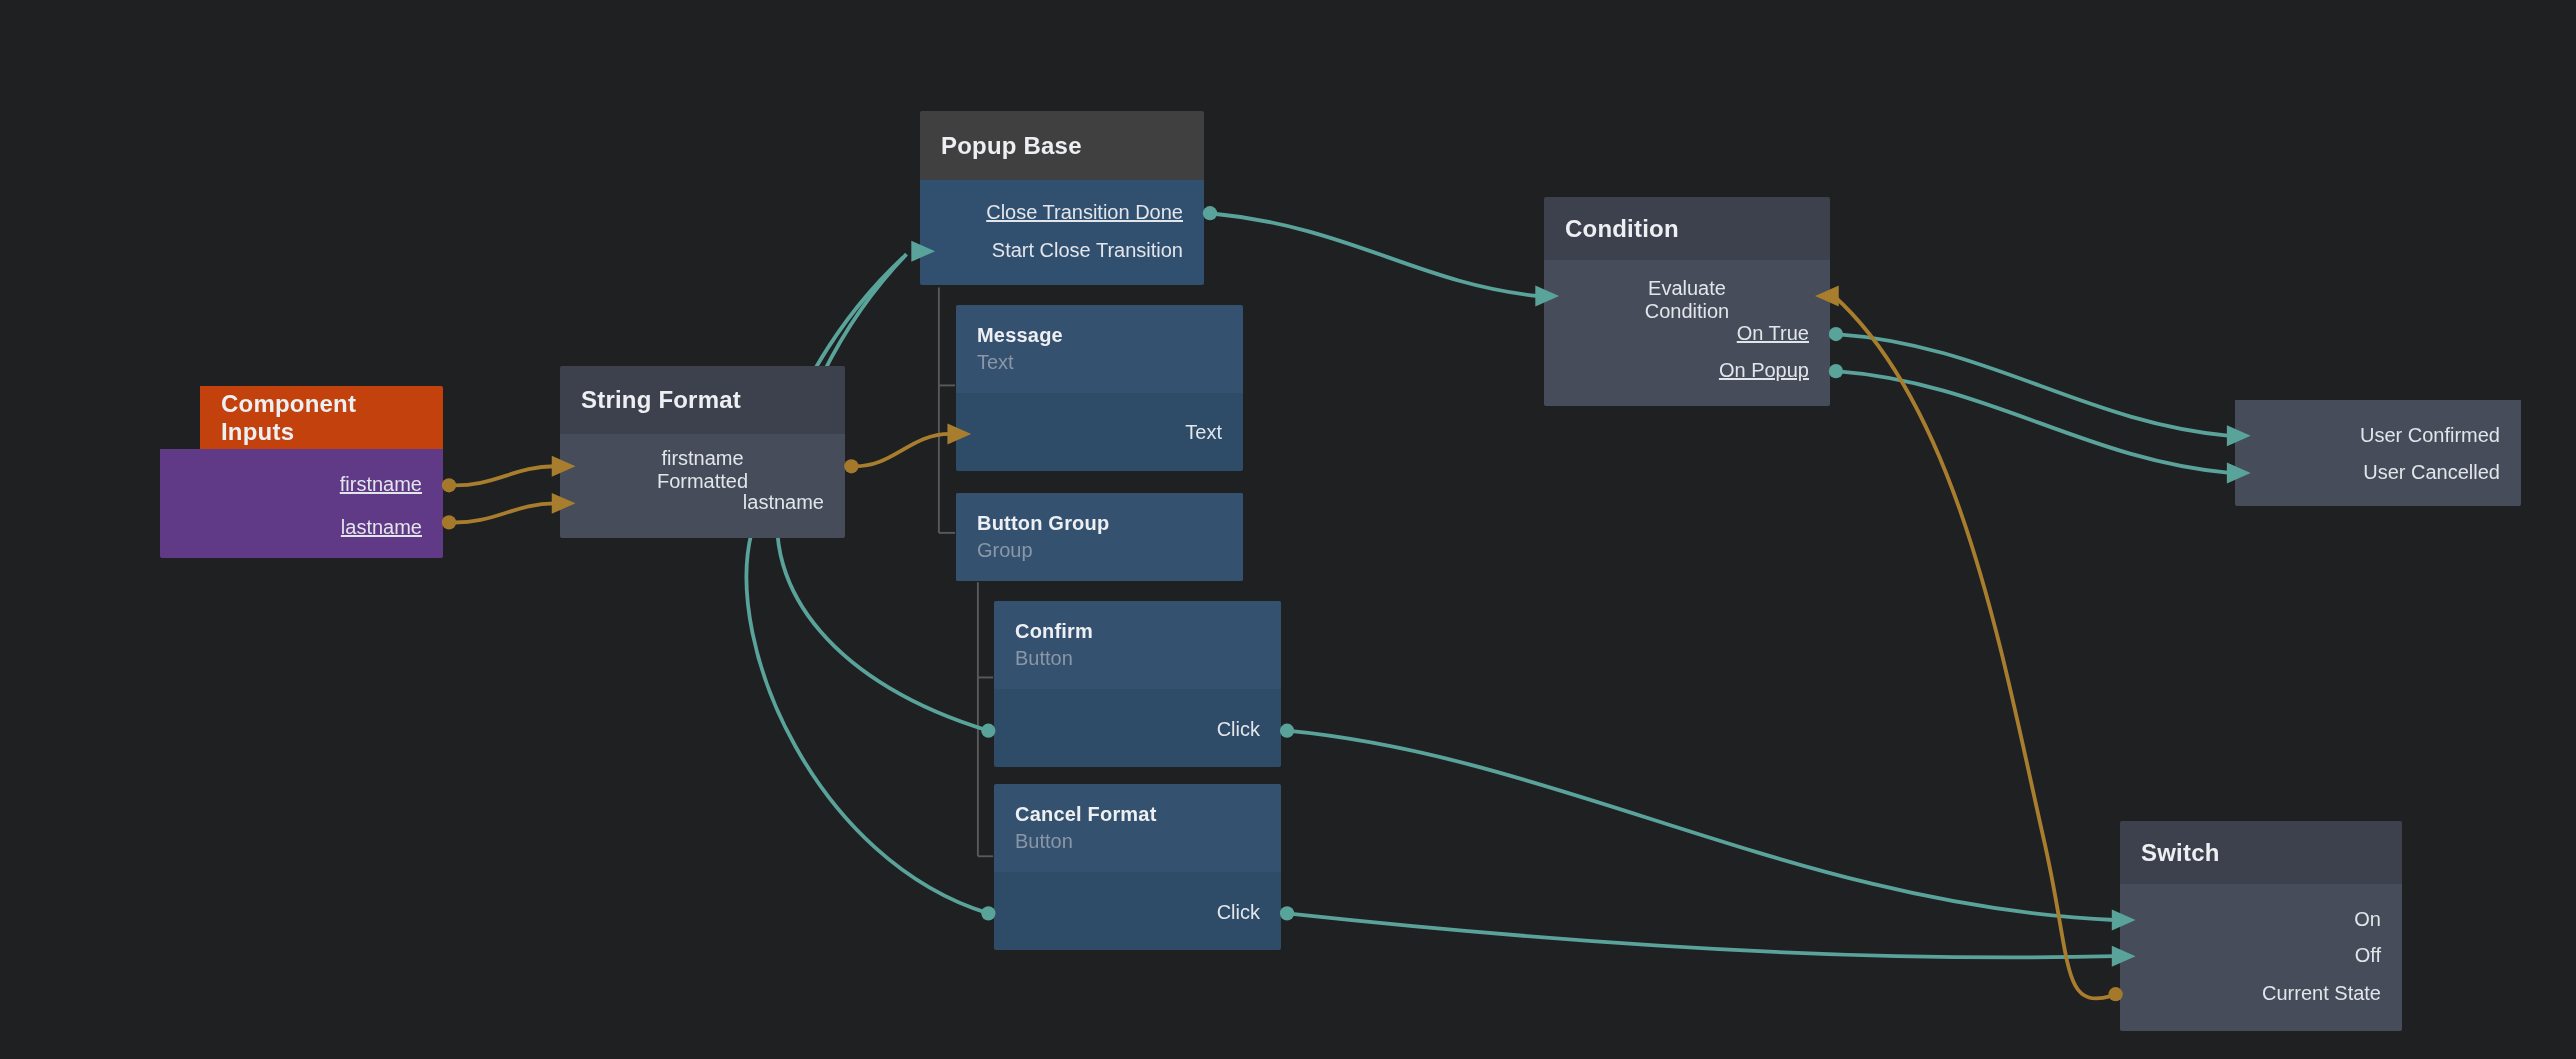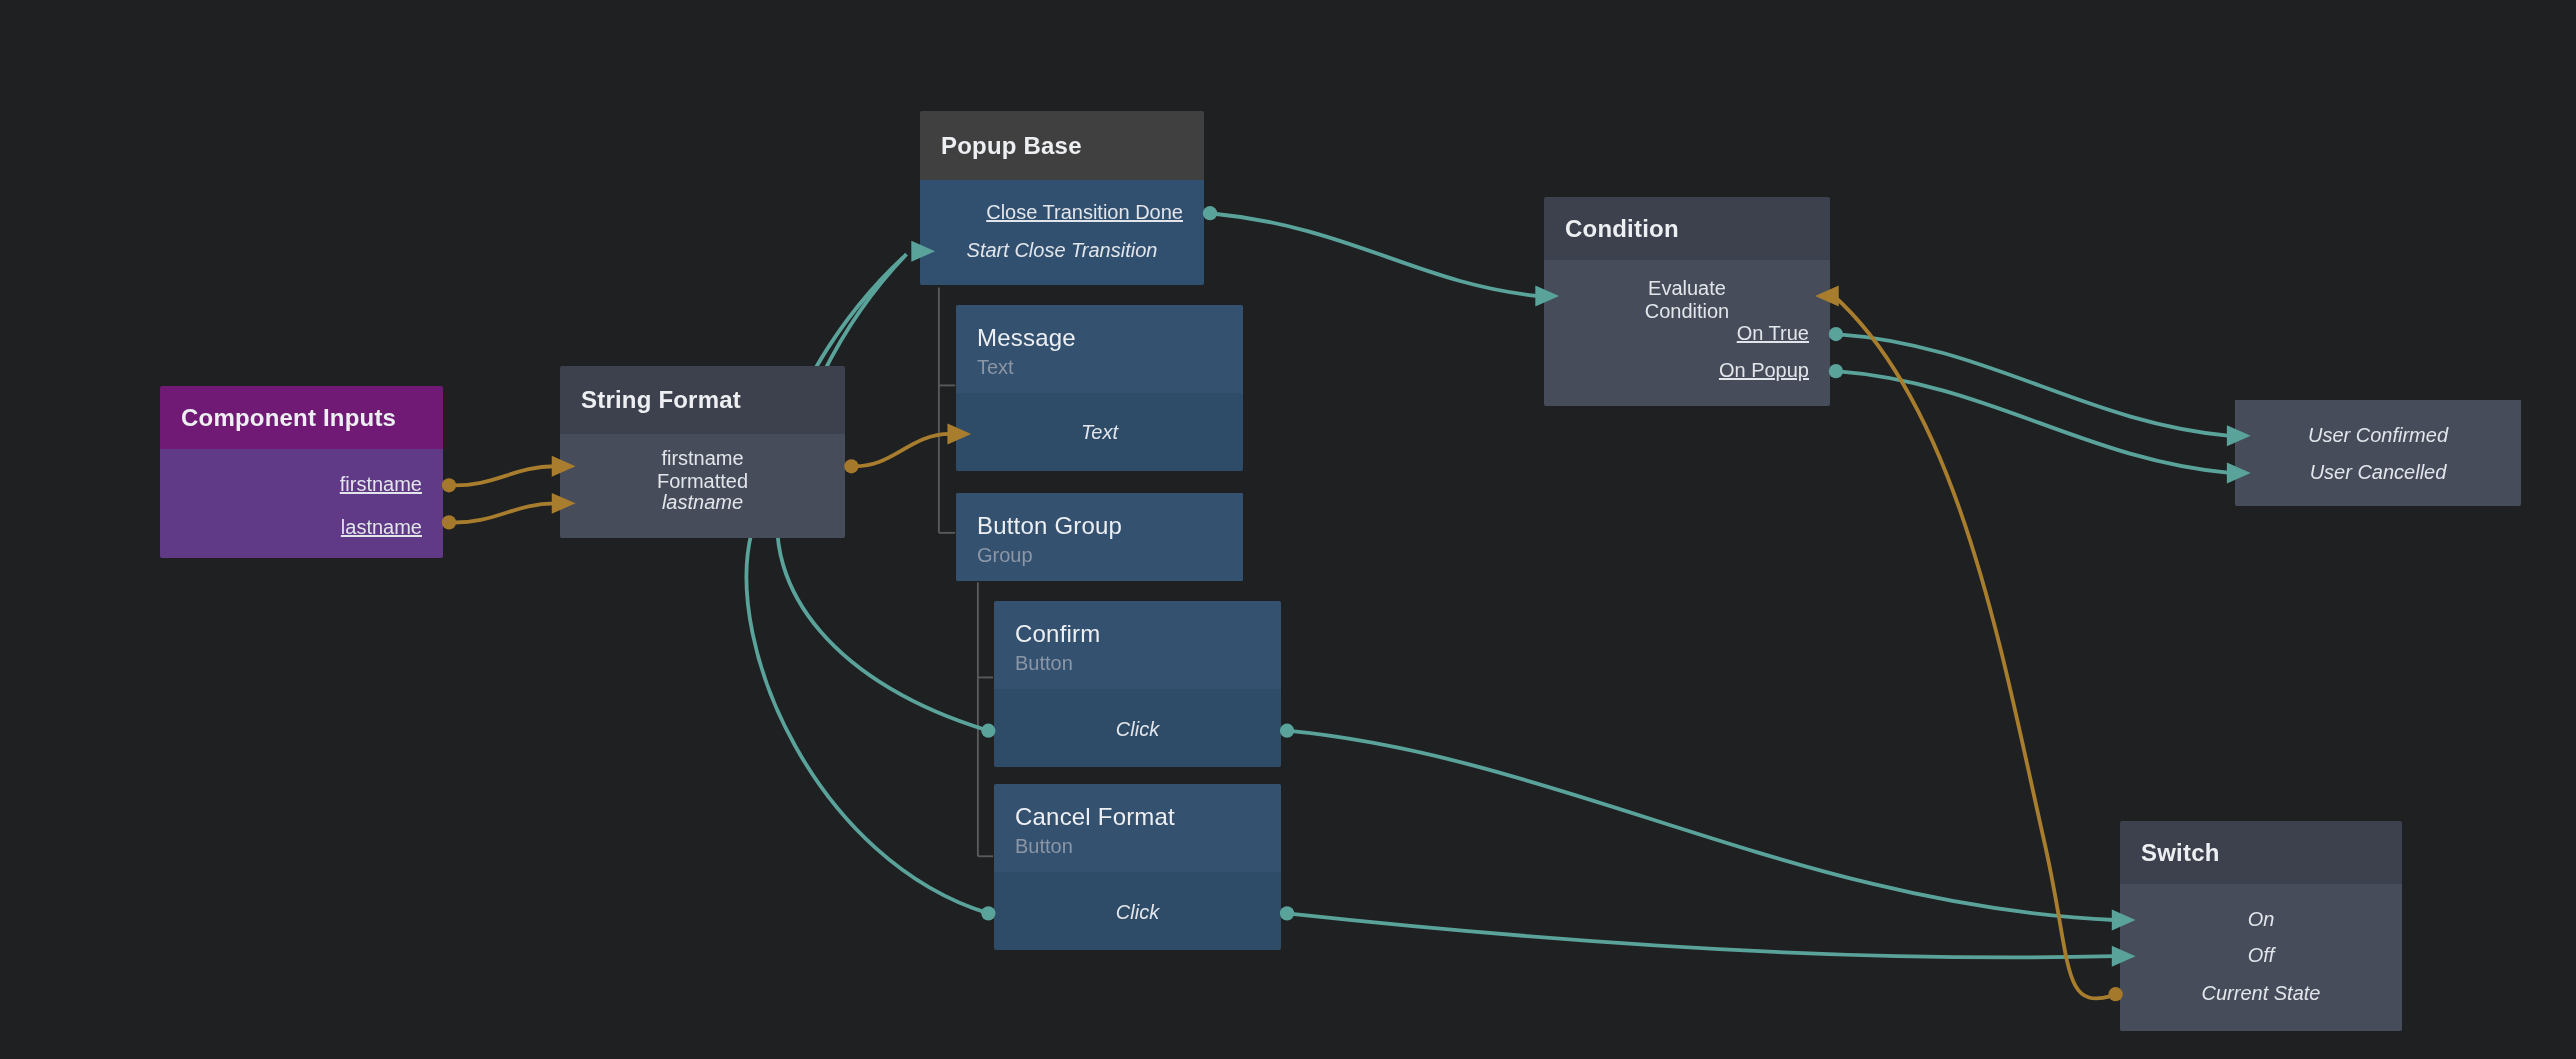--- a/index.html
+++ b/index.html
@@ -5,30 +5,30 @@
   html,body{margin:0;padding:0;background:#1f2022;}
   .canvas{position:relative;width:2576px;height:1060px;background:#1f2022;overflow:hidden;
           font-family:"Liberation Sans",sans-serif;}
   svg.layer{position:absolute;left:0;top:0;width:2576px;height:1060px;}
   .wires{z-index:1;}
   .markers{z-index:3;pointer-events:none;}
   .node{position:absolute;z-index:2;border-radius:1.9px;overflow:hidden;}
   .ntitle{position:absolute;left:0;right:0;top:0;display:flex;align-items:center;
           padding:0 21px;font-size:24px;font-weight:bold;color:#edeff2;letter-spacing:0.2px;}
   .ntitleblock{position:absolute;left:0;right:0;top:0;padding:19px 21px 0;box-sizing:border-box;}
-  .ntitleblock .t{font-size:24px;font-weight:normal;color:#edeff2;letter-spacing:0.2px;}
+  .ntitleblock .t{font-size:20px;font-weight:bold;color:#edeff2;letter-spacing:0.2px;}
   .ntitleblock .s{font-size:20px;color:#8b96a6;margin-top:3.8px;}
   .nbody{position:absolute;left:0;right:0;bottom:0;}
   .prow{position:absolute;left:0;width:100%;height:37px;display:flex;align-items:center;
         padding:0 21px;box-sizing:border-box;font-size:20px;color:#e2e5ea;}
-  .prow.left{justify-content:center;font-style:italic;}
+  .prow.left{justify-content:flex-end;}
   .prow.right{justify-content:flex-end;text-decoration:underline;}
   .prow.both{justify-content:space-between;flex-direction:column;}
   
-  .purple .ntitle{background:#701a75;}            .purple .nbody{background:#603a87;}
+  .purple .ntitle{background:#c2410c;margin-left:40px;}            .purple .nbody{background:#603a87;}
   .slate  .ntitle{background:#3d414d;}            .slate  .nbody{background:#464c5a;}
   .navy   .ntitle{background:#404040;}            .navy   .nbody{background:#315070;}
   .blue   .ntitleblock{background:#345270;}       .blue   .nbody{background:#2e4b67;}
   .blue.solid{background:#345270;}
 </style>
 </head>
 <body>
 
 <div class="canvas">
 

